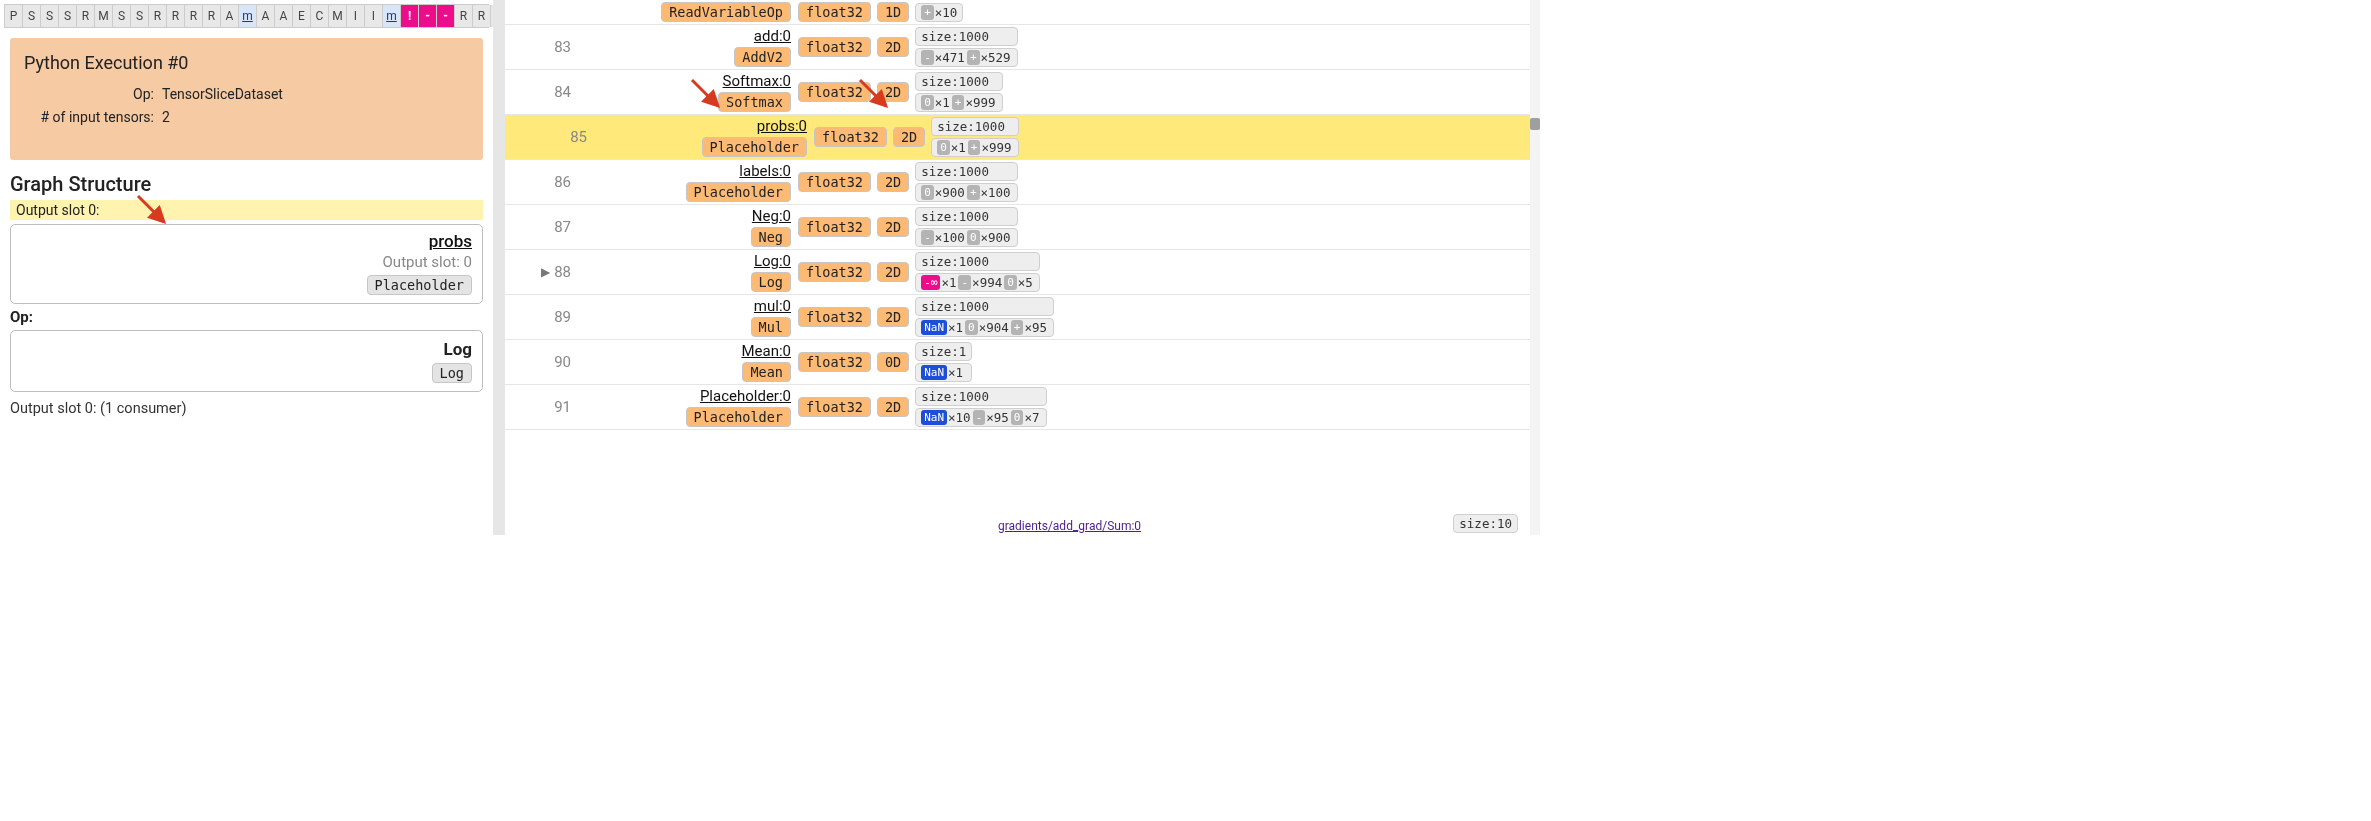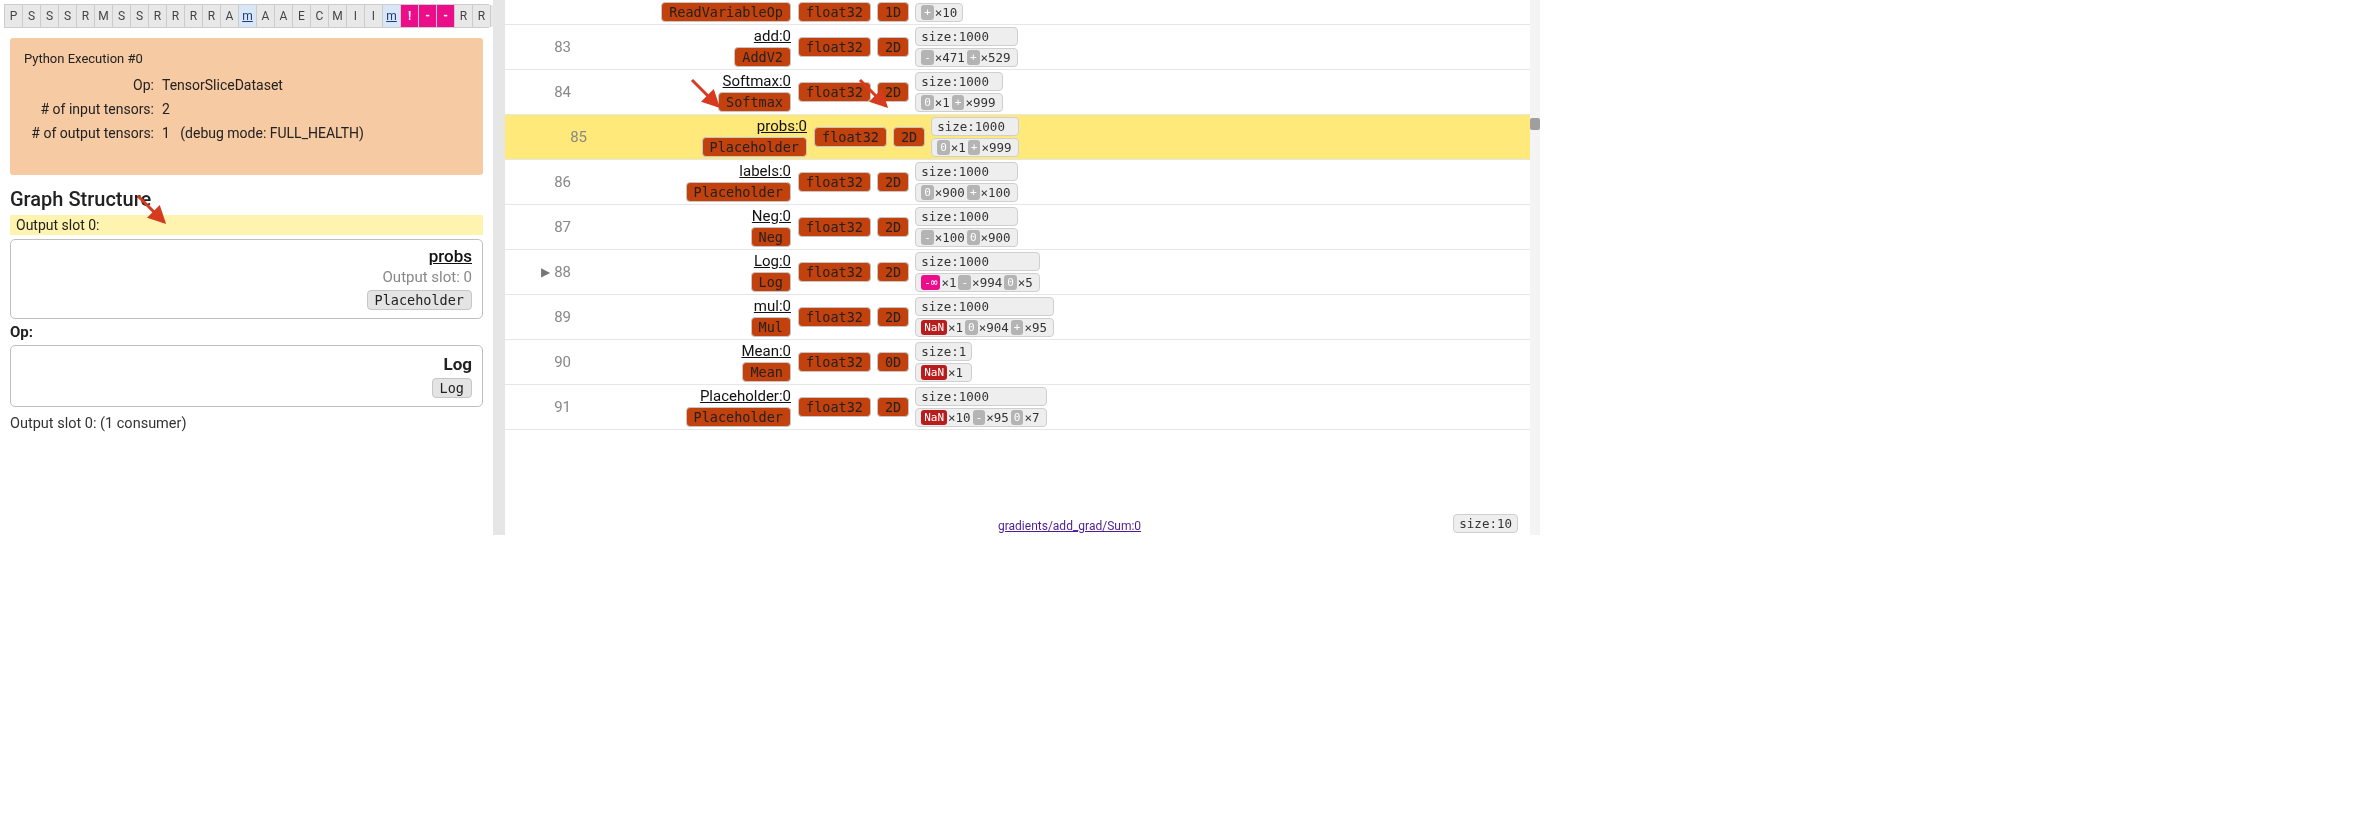--- a/index.html
+++ b/index.html
@@ -12,21 +12,21 @@
 
   
   .token-strip { display:flex; border:1px solid #ccc; margin:4px 4px 0 4px; }
   .token { display:inline-flex; align-items:center; justify-content:center; height:22px; min-width:18px; padding:0 4px; font-size:12px; border-right:1px solid #ccc; color:#444; background:#fff; cursor:pointer;}
   .token.grey { background:#e8e8e8; }
   .token.lb { background:#d9e6f7; text-decoration:underline; color:#1a3c7a;}
   .token.pink { background:#ec0d8b; color:#fff; font-weight:700;}
   .token:last-child { border-right:none; }
 
   .exec-box { margin:10px 10px 0 10px; background:#f6caa3; border-radius:3px; padding:10px 14px 30px 14px; font-size:14px; line-height:1.7; }
-  .exec-title { font-size:13px; margin-bottom:4px;}
+  .exec-title { font-size:18px; margin-bottom:4px;}
   .exec-row { display:flex; gap:8px;}
   .exec-row .lbl { width:130px; text-align:right; font-size:14px;}
   .exec-row .val { flex:1; font-size:14px;}
 
   .section-title { font-size:20px; margin:12px 10px 4px 10px; font-weight:500; }
   .op-label { font-size:15px; font-weight:700; margin:4px 10px 2px 10px;}
   .slot-label { background:#fff3b0; font-size:14px; padding:2px 6px; margin:0 10px; display:block;}
   .slot-box { margin:4px 10px 2px 10px; border:1.5px solid #bfbfbf; border-radius:5px; padding:6px 10px 8px 10px; text-align:right; }
   .slot-box .probs { font-size:17px; text-decoration:underline; font-weight:500; color:#111; cursor:pointer;margin-left:12px; }
   .slot-box .sub { font-size:15px; color:#888; margin-top:2px;}
@@ -39,26 +39,26 @@
 
   
   .row { display:flex; align-items:stretch; border-bottom:1px solid #e6e6e6; min-height:40px; padding:2px 0 2px 0; }
   .row.hl { background:#ffe97a;padding-left:16px; }
   .row .col-idx { width:80px; display:flex; align-items:center; justify-content:flex-end; font-size:15px; color:#888; padding-right:14px; gap:4px;}
   .row .col-name { width:210px; display:flex; flex-direction:column; align-items:flex-end; justify-content:center; padding:0 4px;}
   .row .col-name .nm { font-size:15px; text-decoration:underline; color:#111; cursor:pointer; }
   .row .col-type, .row .col-dim { display:flex; align-items:center; padding:0 3px;}
   .row .col-dist { display:flex; flex-direction:column; justify-content:center; padding:0 3px; gap:2px;}
 
-  .chip { font-family:"Menlo","Consolas",monospace; font-size:13.5px; background:#c2410c; border:1px solid #c6c6c6; border-radius:4px; padding:1px 7px; color:#222; white-space:nowrap;}
+  .chip { font-family:"Menlo","Consolas",monospace; font-size:13.5px; background:#fdba74; border:1px solid #c6c6c6; border-radius:4px; padding:1px 7px; color:#222; white-space:nowrap;}
   .chip.link { cursor:pointer;}
   .dist-box { font-family:"Menlo","Consolas",monospace; font-size:12.5px; background:#eee; border:1px solid #cfcfcf; border-radius:4px; padding:1px 5px; color:#333; display:inline-flex; align-items:center; gap:1px;}
   .tag { display:inline-flex; align-items:center; justify-content:center; font-family:"Menlo","Consolas",monospace; font-size:11px; padding:0 3px; border-radius:3px; color:#fff; min-width:12px; height:15px;}
   .tag.grey { background:#b4b4b4; color:#fff;}
-  .tag.pinkNaN { background:#b91c1c; }
+  .tag.pinkNaN { background:#1d4ed8; }
   .tag.pinkInf { background:#ec0d8b; }
   .txt { font-family:"Menlo","Consolas",monospace; font-size:12.5px; color:#333;}
 
   .expand-tri { font-size:12px; color:#777; cursor:pointer;}
 
   
   .arrow { position:absolute; pointer-events:none; }
   .arrow svg { overflow:visible; }
 
   .grads-label { position:absolute; bottom:2px; left:493px; font-size:12px; text-decoration:underline; color:#4c1d95;}
@@ -105,27 +105,20 @@
     <div class="exec-box">
       <div class="exec-title">Python Execution #0</div>
       <div class="exec-row">
         <div class="lbl">Op:</div>
         <div class="val">TensorSliceDataset</div>
       </div>
       <div class="exec-row">
         <div class="lbl"># of input tensors:</div>
         <div class="val">2</div>
       </div>
-      <div class="exec-row">
-        <div class="lbl"># of output tensors:</div>
-        <div class="val">
-          <span>1</span>&nbsp;&nbsp;
-          <span>(debug mode: FULL_HEALTH)</span>
-        </div>
-      </div>
     </div>
 
     <div class="section-title">Graph Structure</div>
 
     <span class="slot-label">Output slot 0:</span>
 
     <div class="slot-box">
       <div><span class="probs">probs</span></div>
       <div class="sub">Output slot: 0</div>
       <span class="pill-btn">Placeholder</span>

